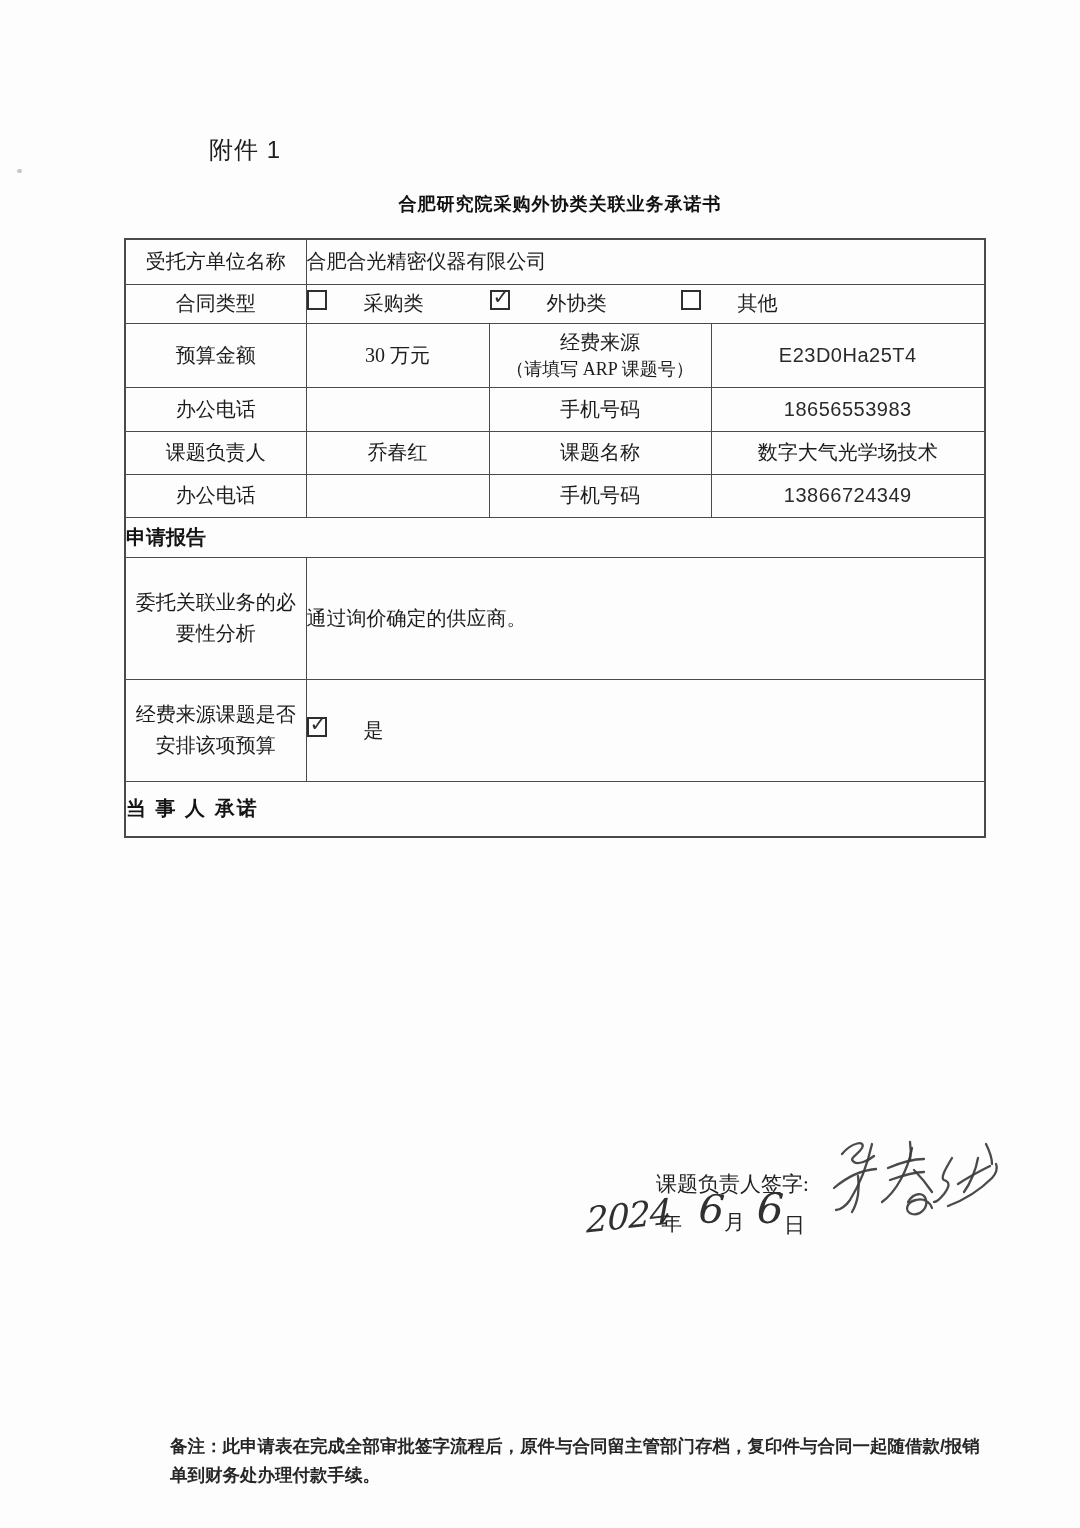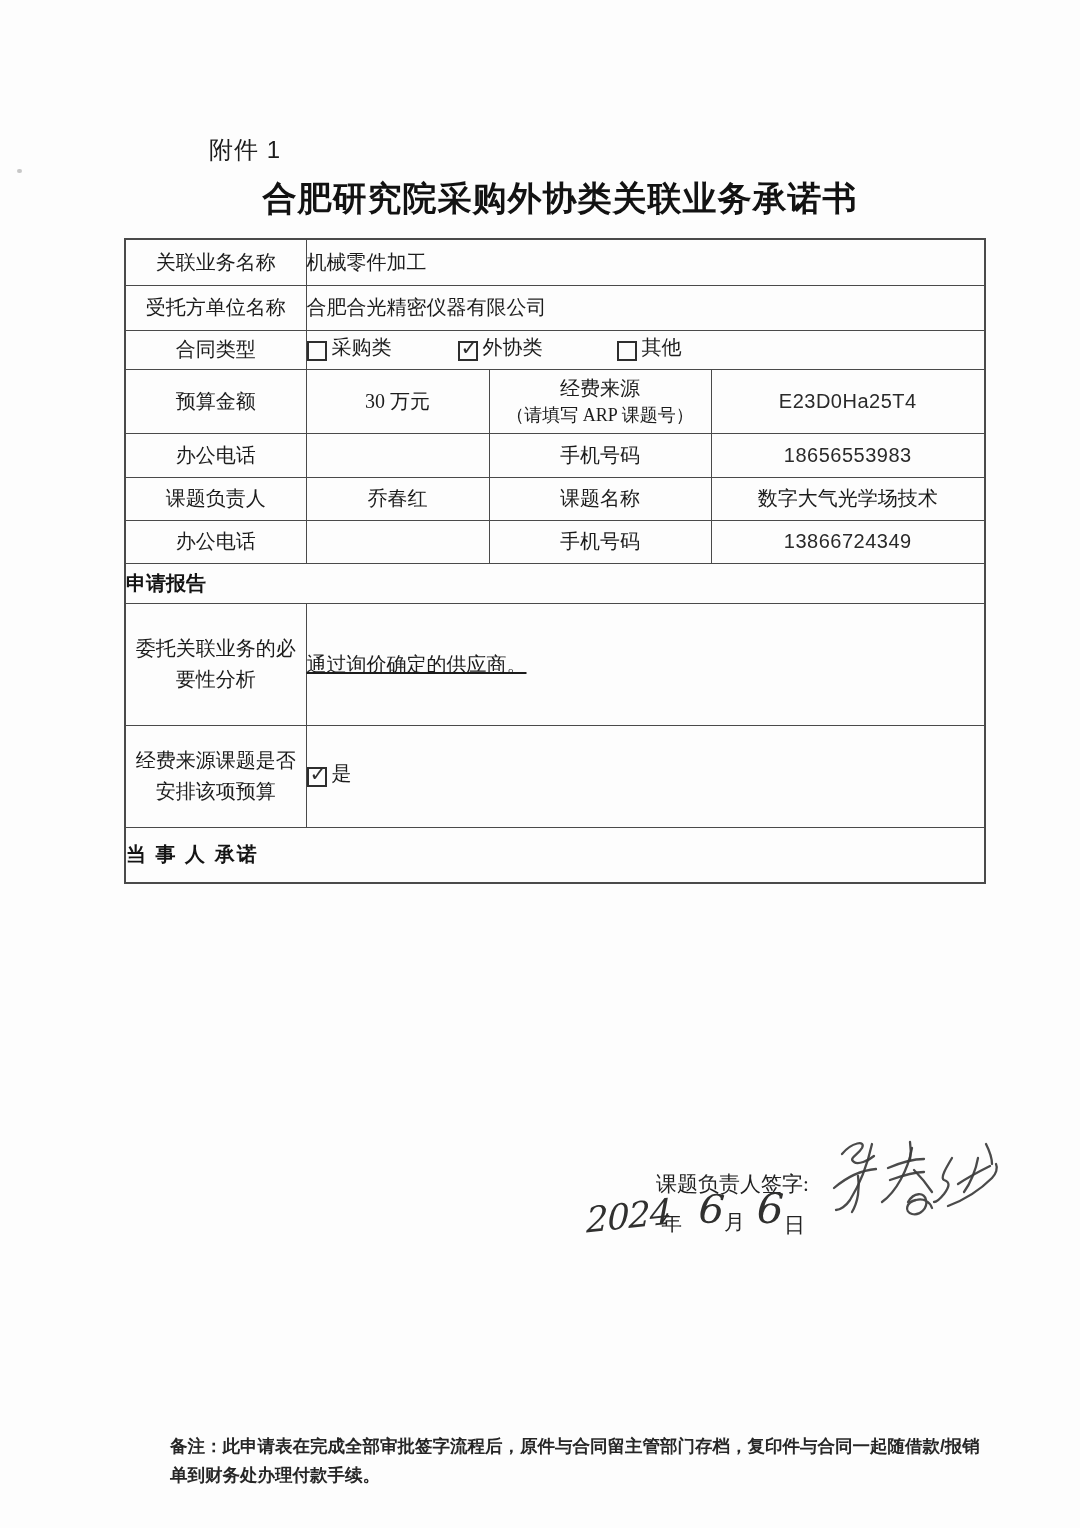--- a/index.html
+++ b/index.html
@@ -8,25 +8,25 @@
     background:#fdfdfd;
     font-family:"Liberation Serif","DejaVu Serif",serif;
     color:#1f1f1f;overflow:hidden;
   }
   .attachment{
     position:absolute;left:169px;top:134px;
     font-family:"Liberation Sans","DejaVu Sans",sans-serif;
     font-size:24px;color:#1d1d1d;letter-spacing:1px;margin-left:40px;
   }
   .title{
-    position:absolute;left:0;top:176px;width:1080px;
+    position:absolute;left:0;top:192px;width:1080px;
     box-sizing:border-box;padding-left:40px;
     text-align:center;
     font-family:"Liberation Sans","DejaVu Sans",sans-serif;
-    font-weight:bold;font-size:34px;color:#121212;letter-spacing:1px;
+    font-weight:bold;font-size:18px;color:#121212;letter-spacing:1px;
   }
   table.form{
     position:absolute;left:124px;top:238px;width:860px;
     border-collapse:collapse;table-layout:fixed;
     border:2px solid #4a4a4a;color:#1c1c1c;
   }
   table.form td{
     border:1px solid #4a4a4a;padding:0;vertical-align:middle;
     font-size:20px;overflow:visible;
   }
@@ -37,35 +37,35 @@
     font-family:"Liberation Sans","DejaVu Sans",sans-serif;
     font-size:20px;color:#2a2a2a;letter-spacing:0.5px;
   }
   td.hdr{
     text-align:left;
     font-family:"Liberation Sans","DejaVu Sans",sans-serif;
     font-weight:bold;font-size:20px;color:#141414;
   }
   td.hdr-big{font-size:21px;letter-spacing:2px;}
   td.opts{padding-left:9px;}
-  .opt{display:inline-flex;align-items:flex-end;}
+  .opt{display:inline-flex;align-items:flex-start;gap:32px;}
   .opt + .opt{margin-left:66px;}
   .opt:nth-child(3){margin-left:74px;}
   .cb{
     display:inline-block;width:20px;height:20px;box-sizing:border-box;
     border:2px solid #2e2e2e;margin-right:5px;position:relative;
     vertical-align:-3px;background:transparent;flex:0 0 auto;
   }
   .cb .tick{
     position:absolute;left:1px;top:-7px;font-size:21px;color:#2e2e2e;
     font-family:"DejaVu Sans",sans-serif;
   }
   .src-l1{line-height:1.5;}
   .src-l2{font-size:18px;white-space:nowrap;line-height:1.4;text-align:center;}
-  td.nec{vertical-align:top;padding:36px 10px 0 40px;text-decoration:underline;}
+  td.nec{vertical-align:top;padding:36px 10px 0 40px;}
   td.fund{padding-left:9px;}
   td.commit{
     vertical-align:top;padding:11px 16px 0 18px;
     font-family:"Liberation Sans","DejaVu Sans",sans-serif;
     font-weight:bold;font-size:18.5px;color:#161616;
   }
   .commit-line{line-height:28.5px;white-space:nowrap;}
   
   .sig-label{position:absolute;left:656px;top:1170px;font-size:21px;color:#222;}
   .sig-unit{position:absolute;font-size:21px;color:#222;}
@@ -98,24 +98,20 @@
 <div class="title">合肥研究院采购外协类关联业务承诺书</div>
 
 <table class="form">
   <colgroup>
     <col style="width:181px">
       <col style="width:183px">
       <col style="width:222px">
       <col style="width:274px">
   </colgroup>
   <tbody>
-    <tr style="height:46px">
-      <td class="lbl">关联业务名称</td>
-      <td class="val" colspan="3">机械零件加工</td>
-    </tr>
     <tr style="height:45px">
       <td class="lbl">受托方单位名称</td>
       <td class="val" colspan="3">合肥合光精密仪器有限公司</td>
     </tr>
     <tr style="height:39px">
       <td class="lbl">合同类型</td>
       <td class="opts" colspan="3">
         <span class="opt">
             <span class="cb"></span>
             <span>采购类</span>

